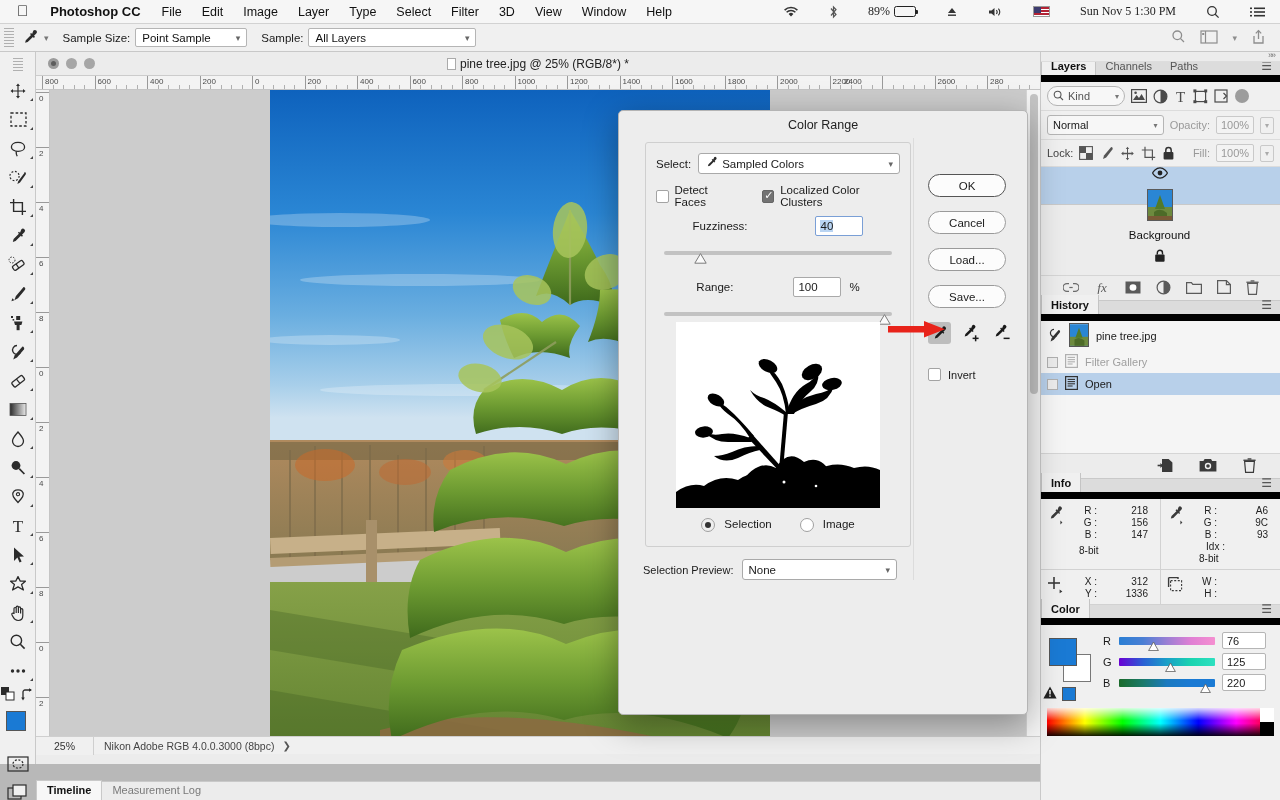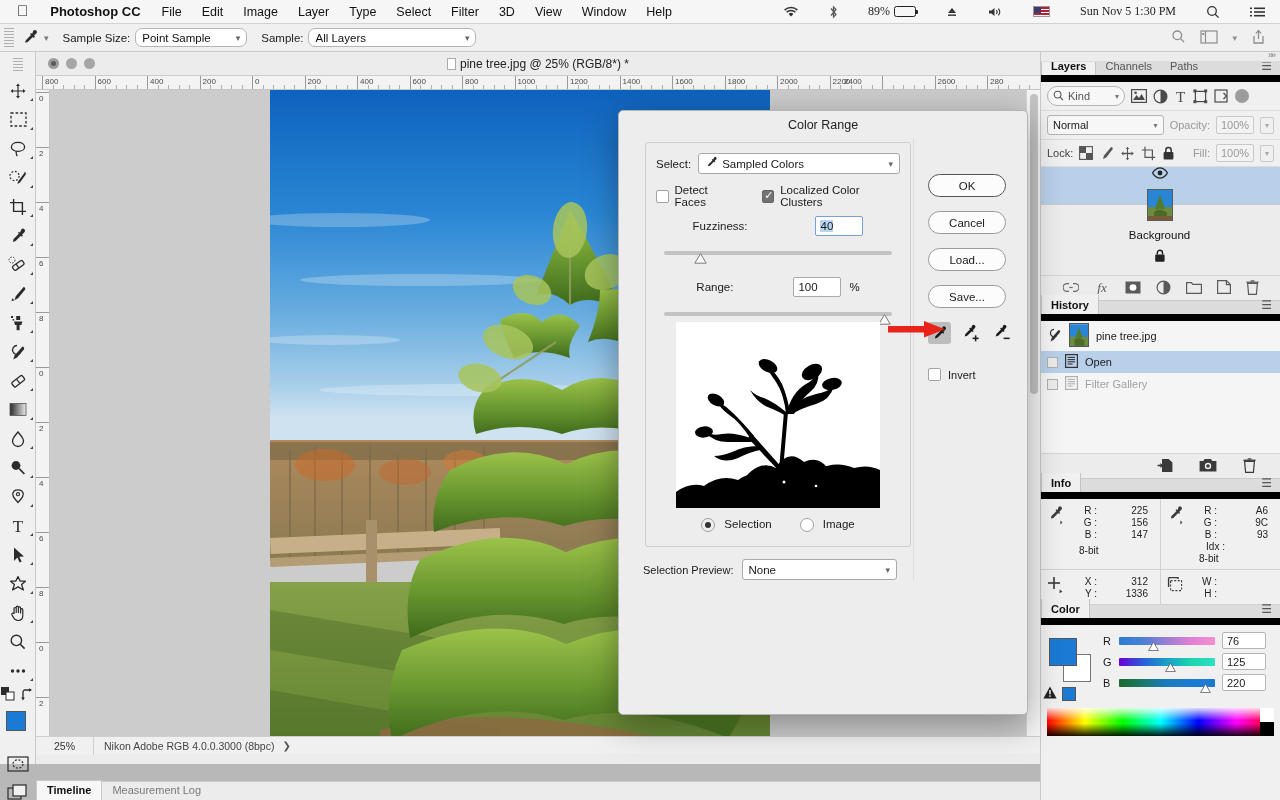--- a/index.html
+++ b/index.html
@@ -42,21 +42,21 @@
     position:absolute; left:0; top:24px; width:1280px; height:28px;
     background:#f0f0f0; border-bottom:1px solid #c8c8c8;
     display:flex; align-items:center; padding-left:4px;
   }
   .gripper { width:10px; height:20px;
     background: repeating-linear-gradient(to bottom, #b0b0b0 0 1px, transparent 1px 3px);
     margin-right:7px; }
   .opt-tool { display:flex; align-items:center; gap:5px; margin-right:14px; }
   .opt-label { font-size:11.5px; color:#1a1a1a; }
   .sel {
-    height:19px; background:#fff; border:1px solid #b5b5b5; border-radius:7px;
+    height:19px; background:#fff; border:1px solid #b5b5b5; border-radius:2px;
     font-size:11.5px; display:flex; align-items:center; padding:0 6px; color:#111;
     position:relative; min-width:60px;
   }
   .sel .chev { margin-left:auto; padding-left:12px; color:#666; font-size:9px; }
   .optbar .spacer { flex:1; }
   .optbar .rightIcons { display:flex; align-items:center; gap:14px; padding-right:14px; color:#8d8d8d; }
 
   
   .toolbar {
     position:absolute; left:0; top:52px; width:36px; height:712px;
@@ -974,50 +974,50 @@
         <span>
           <svg width="20" height="24" viewBox="0 0 20 24" style="border:1px solid #555">
               <rect width="20" height="24" fill="#2a86d4"></rect>
               <rect y="14" width="20" height="10" fill="#6d8a3e"></rect>
               <path d="M10 4 L14 15 L6 15 Z" fill="#527a2a"></path>
               <path d="M5 17 Q10 13 16 18 L16 24 L5 24 Z" fill="#4d6b28"></path>
             </svg>
         </span>
         <span>pine tree.jpg</span>
       </div>
+      <div class="histrow dim">
+        <span class="histcheck"></span>
+        <span>
+          <svg width="13" height="14" viewBox="0 0 13 14">
+              <rect x="0.6" y="0.6" width="11.8" height="12.8" stroke="#b0b0b0" stroke-width="1.2" fill="none"></rect>
+              <g stroke="#b0b0b0" stroke-width="1.1">
+                <line x1="2.6" y1="3.4" x2="10" y2="3.4"></line>
+                <line x1="2.6" y1="5.6" x2="10" y2="5.6"></line>
+                <line x1="2.6" y1="7.8" x2="10" y2="7.8"></line>
+                <line x1="2.6" y1="10" x2="7.6" y2="10"></line>
+              </g>
+            </svg>
+        </span>
+        <span>Filter Gallery</span>
+      </div>
       <div class="histrow active">
         <span class="histcheck"></span>
         <span>
           <svg width="13" height="14" viewBox="0 0 13 14">
               <rect x="0.6" y="0.6" width="11.8" height="12.8" stroke="#333" stroke-width="1.2" fill="none"></rect>
               <g stroke="#333" stroke-width="1.1">
                 <line x1="2.6" y1="3.4" x2="10" y2="3.4"></line>
                 <line x1="2.6" y1="5.6" x2="10" y2="5.6"></line>
                 <line x1="2.6" y1="7.8" x2="10" y2="7.8"></line>
                 <line x1="2.6" y1="10" x2="7.6" y2="10"></line>
               </g>
             </svg>
         </span>
         <span>Open</span>
       </div>
-      <div class="histrow dim">
-        <span class="histcheck"></span>
-        <span>
-          <svg width="13" height="14" viewBox="0 0 13 14">
-              <rect x="0.6" y="0.6" width="11.8" height="12.8" stroke="#b0b0b0" stroke-width="1.2" fill="none"></rect>
-              <g stroke="#b0b0b0" stroke-width="1.1">
-                <line x1="2.6" y1="3.4" x2="10" y2="3.4"></line>
-                <line x1="2.6" y1="5.6" x2="10" y2="5.6"></line>
-                <line x1="2.6" y1="7.8" x2="10" y2="7.8"></line>
-                <line x1="2.6" y1="10" x2="7.6" y2="10"></line>
-              </g>
-            </svg>
-        </span>
-        <span>Filter Gallery</span>
-      </div>
       <div style="height:56px"></div>
     </div>
     <div class="panelbtns" style="justify-content:flex-end;gap:26px;padding-right:24px">
       <span>
         <svg width="16" height="15" viewBox="0 0 16 15">
             <path d="M5 1 H11.6 L15.4 4.6 V14 H5 Z" fill="#3a3a3a"></path>
             <path d="M0.6 7.5 H5.6" stroke="#3a3a3a" stroke-width="1.6"></path>
             <path d="M3.4 5 L6 7.5 L3.4 10" fill="#3a3a3a"></path>
           </svg></span>
       <span>
@@ -1042,21 +1042,21 @@
       <div class="info-half">
         <span>
           <svg width="18" height="20" viewBox="0 0 18 20">
               <path d="M11.6 2 a1.9 1.9 0 0 1 2.7 2.7 L12.2 7 l.9 .9 -1 1 -.9-.9 -4.9 4.9 -2.5 .7 .7-2.5 4.9-4.9 -.9-.9 1-1 .9 .9 z" fill="#3a3a3a"></path>
               <path d="M13.4 15.6 L15.4 17.6 L13.4 19.6 Z" fill="#3a3a3a"></path>
             </svg>
         </span>
         <span class="info-rows">
           <span class="info-line">
               <span class="k">R :</span>
-              <span class="v">225</span>
+              <span class="v">218</span>
             </span>
           <span class="info-line">
               <span class="k">G :</span>
               <span class="v">156</span>
             </span>
           <span class="info-line">
               <span class="k">B :</span>
               <span class="v">147</span>
             </span>
           <span class="bitlbl" style="display:block;margin-top:4px">8-bit</span>

